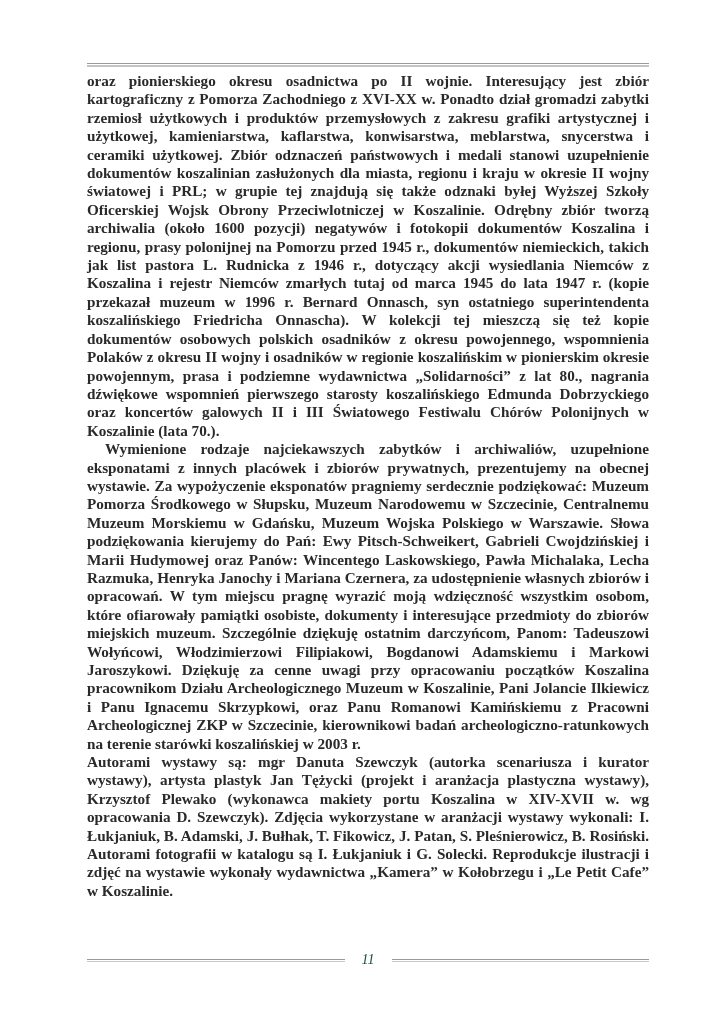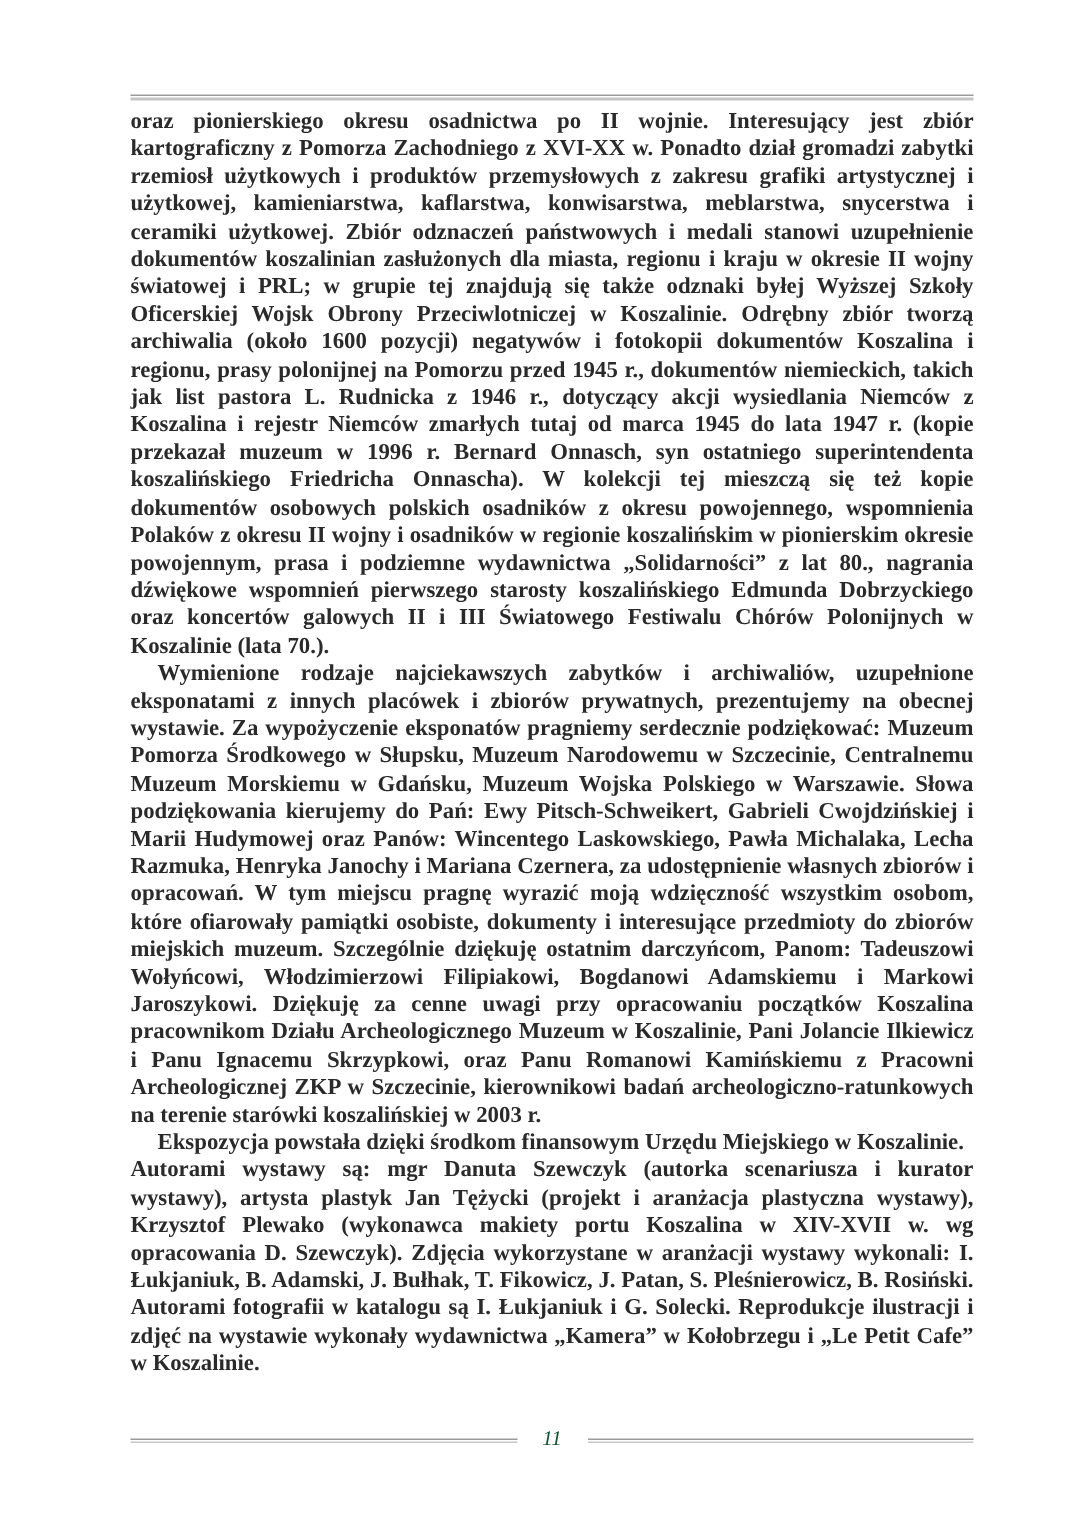--- a/index.html
+++ b/index.html
@@ -32,21 +32,20 @@
   }
 </style>
 </head>
 <body>
 
 <div class="rule-top"></div>
 
 <div class="text-block">
   <p>oraz pionierskiego okresu osadnictwa po II wojnie. Interesujący jest zbiór kartograficzny z Pomorza Zachodniego z XVI-XX w. Ponadto dział gromadzi zabytki rzemiosł użytkowych i produktów przemysłowych z zakresu grafiki artystycznej i użytkowej, kamieniarstwa, kaflarstwa, konwisarstwa, meblarstwa, snycerstwa i ceramiki użytkowej. Zbiór odznaczeń państwowych i medali stanowi uzupełnienie dokumentów koszalinian zasłużonych dla miasta, regionu i kraju w okresie II wojny światowej i PRL; w grupie tej znajdują się także odznaki byłej Wyższej Szkoły Oficerskiej Wojsk Obrony Przeciwlotniczej w Koszalinie. Odrębny zbiór tworzą archiwalia (około 1600 pozycji) negatywów i fotokopii dokumentów Koszalina i regionu, prasy polonijnej na Pomorzu przed 1945 r., dokumentów niemieckich, takich jak list pastora L. Rudnicka z 1946 r., dotyczący akcji wysiedlania Niemców z Koszalina i rejestr Niemców zmarłych tutaj od marca 1945 do lata 1947 r. (kopie przekazał muzeum w 1996 r. Bernard Onnasch, syn ostatniego superintendenta koszalińskiego Friedricha Onnascha). W kolekcji tej mieszczą się też kopie dokumentów osobowych polskich osadników z okresu powojennego, wspomnienia Polaków z okresu II wojny i osadników w regionie koszalińskim w pionierskim okresie powojennym, prasa i podziemne wydawnictwa „Solidarności” z lat 80., nagrania dźwiękowe wspomnień pierwszego starosty koszalińskiego Edmunda Dobrzyckiego oraz koncertów galowych II i III Światowego Festiwalu Chórów Polonijnych w Koszalinie (lata 70.).</p>
   <p class="indent">Wymienione rodzaje najciekawszych zabytków i archiwaliów, uzupełnione eksponatami z innych placówek i zbiorów prywatnych, prezentujemy na obecnej wystawie. Za wypożyczenie eksponatów pragniemy serdecznie podziękować: Muzeum Pomorza Środkowego w Słupsku, Muzeum Narodowemu w Szczecinie, Centralnemu Muzeum Morskiemu w Gdańsku, Muzeum Wojska Polskiego w Warszawie. Słowa podziękowania kierujemy do Pań: Ewy Pitsch-Schweikert, Gabrieli Cwojdzińskiej i Marii Hudymowej oraz Panów: Wincentego Laskowskiego, Pawła Michalaka, Lecha Razmuka, Henryka Janochy i Mariana Czernera, za udostępnienie własnych zbiorów i opracowań. W tym miejscu pragnę wyrazić moją wdzięczność wszystkim osobom, które ofiarowały pamiątki osobiste, dokumenty i interesujące przedmioty do zbiorów miejskich muzeum. Szczególnie dziękuję ostatnim darczyńcom, Panom: Tadeuszowi Wołyńcowi, Włodzimierzowi Filipiakowi, Bogdanowi Adamskiemu i Markowi Jaroszykowi. Dziękuję za cenne uwagi przy opracowaniu początków Koszalina pracownikom Działu Archeologicznego Muzeum w Koszalinie, Pani Jolancie Ilkiewicz i Panu Ignacemu Skrzypkowi, oraz Panu Romanowi Kamińskiemu z Pracowni Archeologicznej ZKP w Szczecinie, kierownikowi badań archeologiczno-ratunkowych na terenie starówki koszalińskiej w 2003 r.</p>
-  <p class="indent">Ekspozycja powstała dzięki środkom finansowym Urzędu Miejskiego w Koszalinie.</p>
   <p>Autorami wystawy są: mgr Danuta Szewczyk (autorka scenariusza i kurator wystawy), artysta plastyk Jan Tężycki (projekt i aranżacja plastyczna wystawy), Krzysztof Plewako (wykonawca makiety portu Koszalina w XIV-XVII w. wg opracowania D. Szewczyk). Zdjęcia wykorzystane w aranżacji wystawy wykonali: I. Łukjaniuk, B. Adamski, J. Bułhak, T. Fikowicz, J. Patan, S. Pleśnierowicz, B. Rosiński. Autorami fotografii w katalogu są I. Łukjaniuk i G. Solecki. Reprodukcje ilustracji i zdjęć na wystawie wykonały wydawnictwa „Kamera” w Kołobrzegu i „Le Petit Cafe” w Koszalinie.</p>
 </div>
 
 <div class="footer">
   <div class="rule"></div>
   <div class="page-num">11</div>
   <div class="rule"></div>
 </div>
 
 </body></html>

